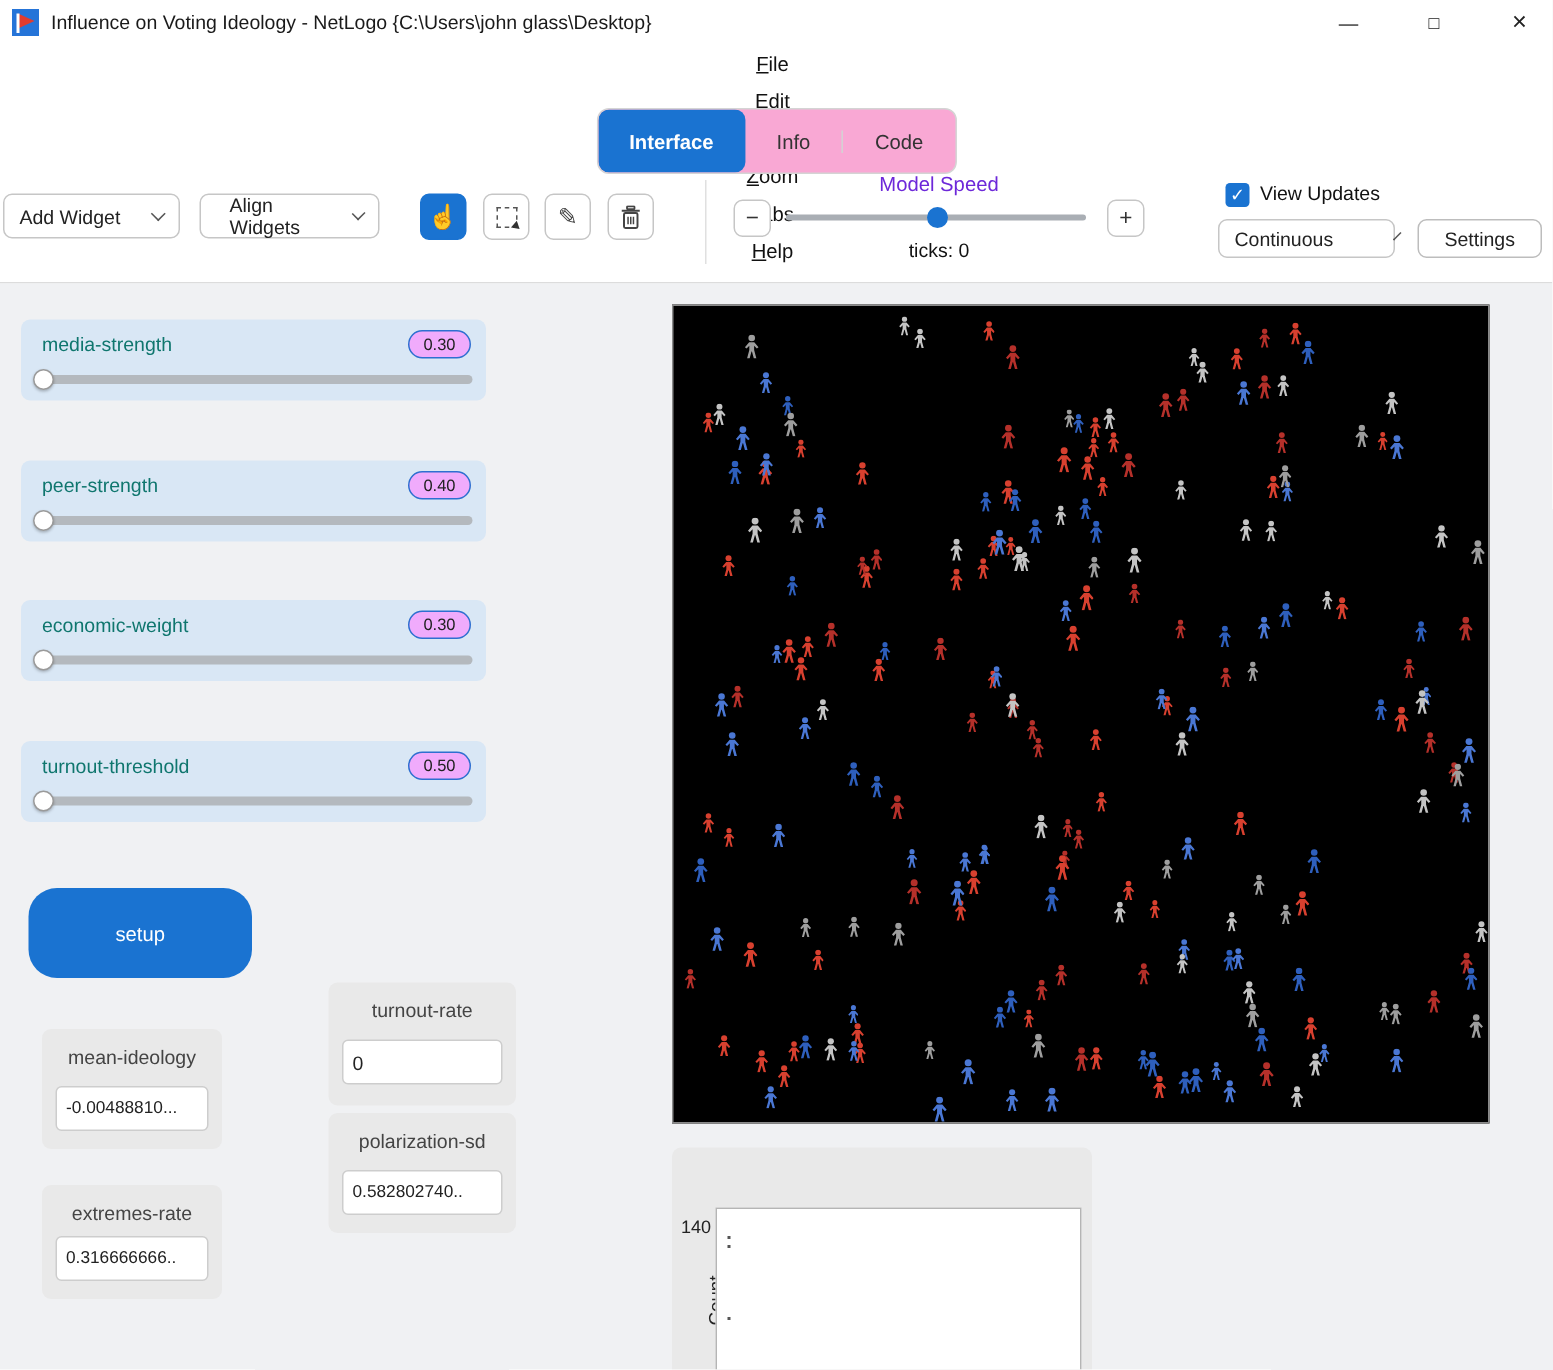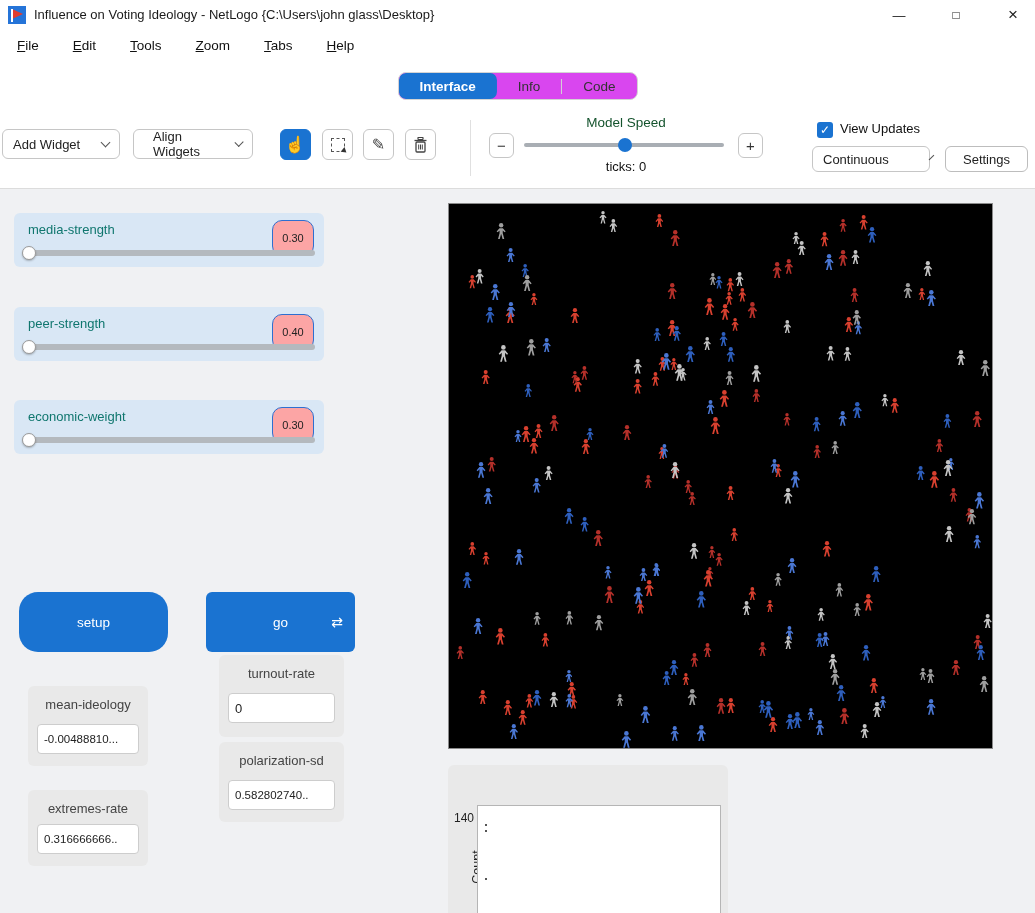--- a/index.html
+++ b/index.html
@@ -9,52 +9,52 @@
   
   .titlebar { position:absolute; left:0; top:0; width:843px; height:30px; background:#fff; display:flex; align-items:center; }
   .app-icon { position:absolute; left:8px; top:6px; width:18px; height:18px; }
   .title-text { position:absolute; left:34px; top:0; line-height:30px; font-size:13px; color:#1a1a1a; white-space:nowrap; }
   .win-btn { position:absolute; top:0; width:46px; height:30px; display:flex; align-items:center; justify-content:center; font-size:13px; color:#222; cursor:default; }
   .win-min { left:876px; }
   .win-max { left:933px; font-size:12px; }
   .win-close { left:990px; font-size:17px; }
 
   
-  .menubar { position:absolute; left:0; top:30px; width:1035px; height:31px; display:flex; align-items:center; padding-left:5px; background:#fff; }
+  .menubar { position:absolute; left:0; top:30px; width:1035px; height:31px; display:flex; align-items:center; padding-left:5px; background:#fff;flex-direction:column; }
   .menu-item { display:inline-block; font-size:13.5px; color:#111; padding:5px 12px; margin-right:10px; }
   .menu-item::first-letter { text-decoration:underline; }
 
   
-  .tab-group { position:absolute; left:50%; top:72px; transform:translateX(-50%); height:28px; display:flex; align-items:center; background:#d946ef; border:1px solid #d4d4d4; border-radius:8px; overflow:hidden; }
+  .tab-group { position:absolute; left:50%; top:72px; transform:translateX(-50%); height:44px; display:flex; align-items:center; background:#f9a8d4; border:1px solid #d4d4d4; border-radius:8px; overflow:hidden; }
   .tab { font-size:13.5px; color:#333; padding:5px 21px; display:flex; align-items:center; height:100%; }
   .tab.active { background:#1a73d1; color:#fff; border-radius:7px; font-weight:bold; }
   .tab-div { width:1px; height:15px; background:#d4d4d4; }
 
   
   .dd { position:absolute; height:30px; background:#fff; border:1px solid #c6c6c6; border-radius:6px; display:flex; align-items:center; padding:0 10px; font-size:13px; color:#222; gap:10px; }
   .chev { width:7px; height:7px; border-right:1.6px solid #555; border-bottom:1.6px solid #555; transform:rotate(45deg); margin-top:-4px; margin-left:auto; }
   .toolbtn { position:absolute; width:31px; height:31px; background:#fff; border:1px solid #c6c6c6; border-radius:6px; display:flex; align-items:center; justify-content:center; color:#444; }
   .toolbtn.active { background:#1a73d1; border-color:#1a73d1; color:#fff; }
   .vline { position:absolute; width:1px; background:#e0e0e0; }
   .small-btn { position:absolute; width:25px; height:25px; background:#fff; border:1px solid #c6c6c6; border-radius:6px; display:flex; align-items:center; justify-content:center; font-size:15px; color:#333; }
-  .speed-label { position:absolute; left:512px; top:115px; width:228px; text-align:center; font-size:13.5px; color:#14532d; }
+  .speed-label { position:absolute; left:512px; top:115px; width:228px; text-align:center; font-size:13.5px; color:#6d28d9; }
   .speed-track { position:absolute; left:524px; top:143px; width:200px; height:4px; background:#a9aeb4; border-radius:2px; }
   .speed-handle { position:absolute; left:618px; top:138px; width:14px; height:14px; border-radius:50%; background:#1a73d1; }
   .ticks-label { position:absolute; left:512px; top:159px; width:228px; text-align:center; font-size:13px; color:#111; }
   .chk-box { position:absolute; left:817px; top:122px; width:16px; height:16px; background:#1a73d1; border-radius:3px; color:#fff; font-size:12px; display:flex; align-items:center; justify-content:center; }
   .chk-label { position:absolute; left:840px; top:121px; font-size:13px; color:#111; }
   .settings-btn { position:absolute; left:945px; top:146px; width:83px; height:26px; background:#fff; border:1px solid #bdbdbd; border-radius:6px; font-size:13px; color:#222; display:flex; align-items:center; justify-content:center; }
   .toolbar-div { position:absolute; left:0; top:188px; width:1035px; height:1px; background:#dcdcdc; }
 
   
   .content-bg { position:absolute; left:0; top:189px; width:1035px; height:724px; background:#f0f1f3; }
 
   .slider-widget { position:absolute; width:310px; height:54px; background:#d9e7f5; border-radius:6px; }
   .slider-widget .lbl { position:absolute; left:14px; top:9px; font-size:13px; color:#0f766e; }
-  .slider-widget .valbox { position:absolute; right:10px; top:7px; min-width:42px; height:36px; background:#fca5a5; border:1.5px solid #2e6fd0; border-radius:10px; font-size:11px; color:#222; display:flex; align-items:center; justify-content:center; padding:0 6px; }
+  .slider-widget .valbox { position:absolute; right:10px; top:7px; min-width:42px; height:19px; background:#f0abfc; border:1.5px solid #2e6fd0; border-radius:10px; font-size:11px; color:#222; display:flex; align-items:center; justify-content:center; padding:0 6px; }
   .slider-widget .track { position:absolute; left:9px; right:9px; top:37px; height:6px; background:#b4b9be; border-radius:3px; }
   .slider-widget .handle { position:absolute; left:8px; top:33px; width:14px; height:14px; background:#fff; border:1px solid #9a9a9a; border-radius:50%; box-shadow:0 1px 2px rgba(0,0,0,.25); }
 
   .btn-blue { position:absolute; width:149px; height:60px; background:#1a73d1; border-radius:6px; color:#fff; font-size:13.5px; display:flex; align-items:center; justify-content:center; }
   .forever-icon { position:absolute; right:12px; top:50%; transform:translateY(-50%); font-size:14px; color:#fff; }
 
   .monitor { position:absolute; background:#e9e9e9; border-radius:6px; }
   .monitor .mlbl { position:absolute; left:0; right:0; top:11px; text-align:center; font-size:13px; color:#444; }
   .monitor .mval { position:absolute; left:9px; right:9px; top:38px; height:30px; background:#fff; border:1px solid #cdcdcd; border-radius:4px; font-size:11.5px; color:#222; display:flex; align-items:center; padding:0 6px; white-space:nowrap; overflow:hidden; }
 
@@ -165,27 +165,29 @@
     <span class="valbox">0.40</span>
     <span class="track"></span>
     <span class="handle"></span>
   </div>
   <div class="slider-widget" style="left:14px; top:400px;">
     <span class="lbl">economic-weight</span>
     <span class="valbox">0.30</span>
     <span class="track"></span>
     <span class="handle"></span>
   </div>
+  <div class="slider-widget" style="left:14px; top:494px;">
+    <span class="lbl">turnout-threshold</span>
+    <span class="valbox">0.50</span>
+    <span class="track"></span>
+    <span class="handle"></span>
+  </div>
 
   <div class="btn-blue" style="left:19px; top:592px;border-radius:19px;">
     <span>setup</span>
-  </div>
-  <div class="btn-blue" style="left:206px; top:592px;">
-    <span>go</span>
-    <span class="forever-icon">⇄</span>
   </div>
 
   <div class="monitor" style="left:219px; top:655px; width:125px; height:82px;">
     <div class="mlbl">turnout-rate</div>
     <div class="mval" style="font-size:13px;">0</div>
   </div>
   <div class="monitor" style="left:28px; top:686px; width:120px; height:80px;">
     <div class="mlbl">mean-ideology</div>
     <div class="mval">-0.00488810...</div>
   </div>

